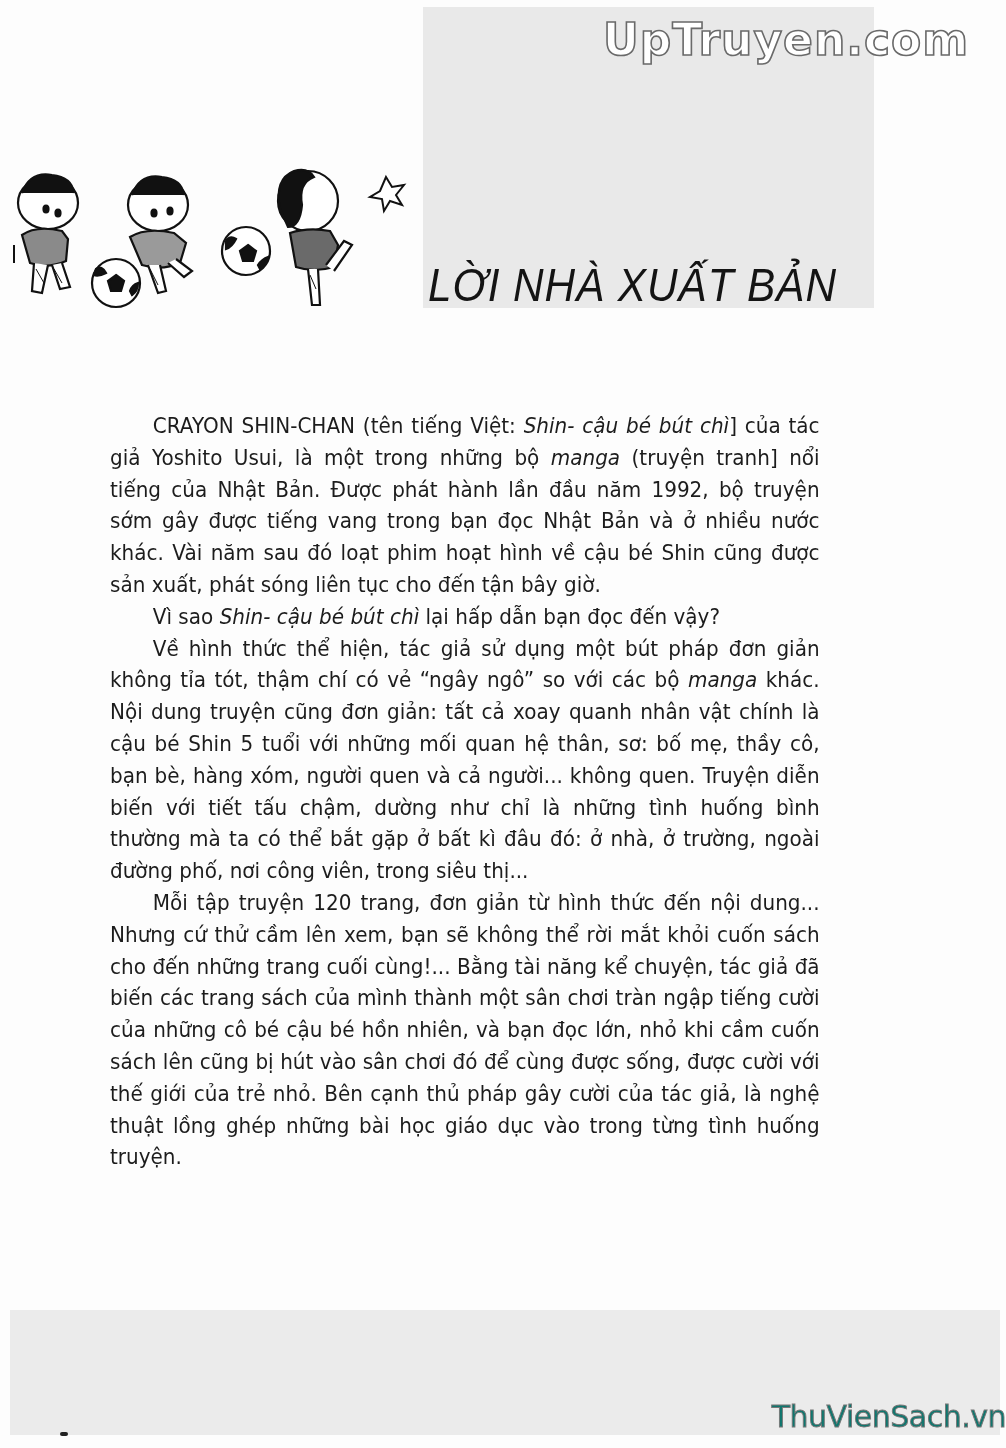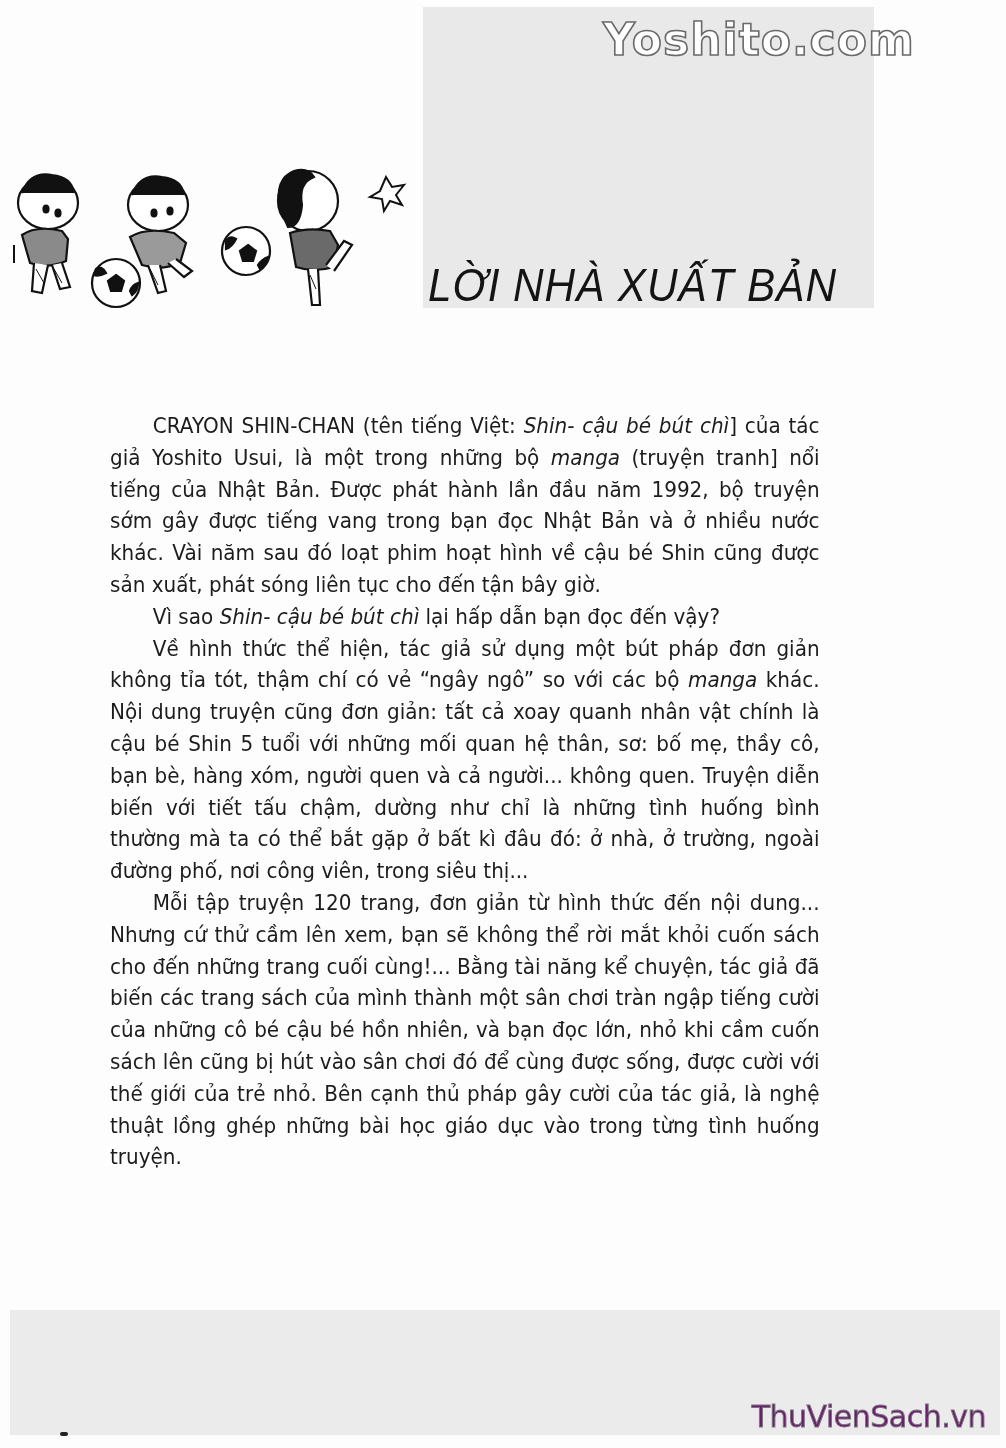--- a/index.html
+++ b/index.html
@@ -91,25 +91,25 @@
   .footer-band {
     position: absolute;
     left: 10px;
     top: 1310px;
     width: 990px;
     height: 125px;
     background: #ebebeb;
   }
   .watermark-bottom {
     position: absolute;
-    right: 20px;
+    right: 0;
     top: 1402px;
     font-family: "DejaVu Sans", sans-serif;
     font-size: 30px;
-    color: #701a75;
+    color: #0f766e;
     -webkit-text-stroke: 0.9px #777777;
     letter-spacing: -0.5px;
     line-height: 1;
     white-space: nowrap;
   }
   .page-mark {
     position: absolute;
     left: 60px;
     top: 1432px;
     width: 8px;
@@ -118,21 +118,21 @@
     background: #222;
   }
 </style>
 </head>
 <body>
 
 <div class="page">
 
   <div class="header-panel"></div>
 
-  <div class="watermark-top">Yoshito.com</div>
+  <div class="watermark-top">UpTruyen.com</div>
 
   <div class="illustration">
     <svg width="400" height="150" viewBox="0 0 400 150" xmlns="http://www.w3.org/2000/svg">
 
       <g stroke="#111" stroke-width="2.2" fill="#fff">
         <ellipse cx="40" cy="38" rx="30" ry="26"></ellipse>
         <path d="M14 28 Q22 6 44 10 Q64 12 66 28" fill="#111" stroke="#111"></path>
         <ellipse cx="38" cy="44" rx="2.5" ry="3.5" fill="#111"></ellipse>
         <ellipse cx="50" cy="48" rx="2.5" ry="3.5" fill="#111"></ellipse>
         <path d="M14 70 Q28 60 54 66 L60 74 L58 96 Q40 104 22 98 Z" fill="#8a8a8a"></path>

